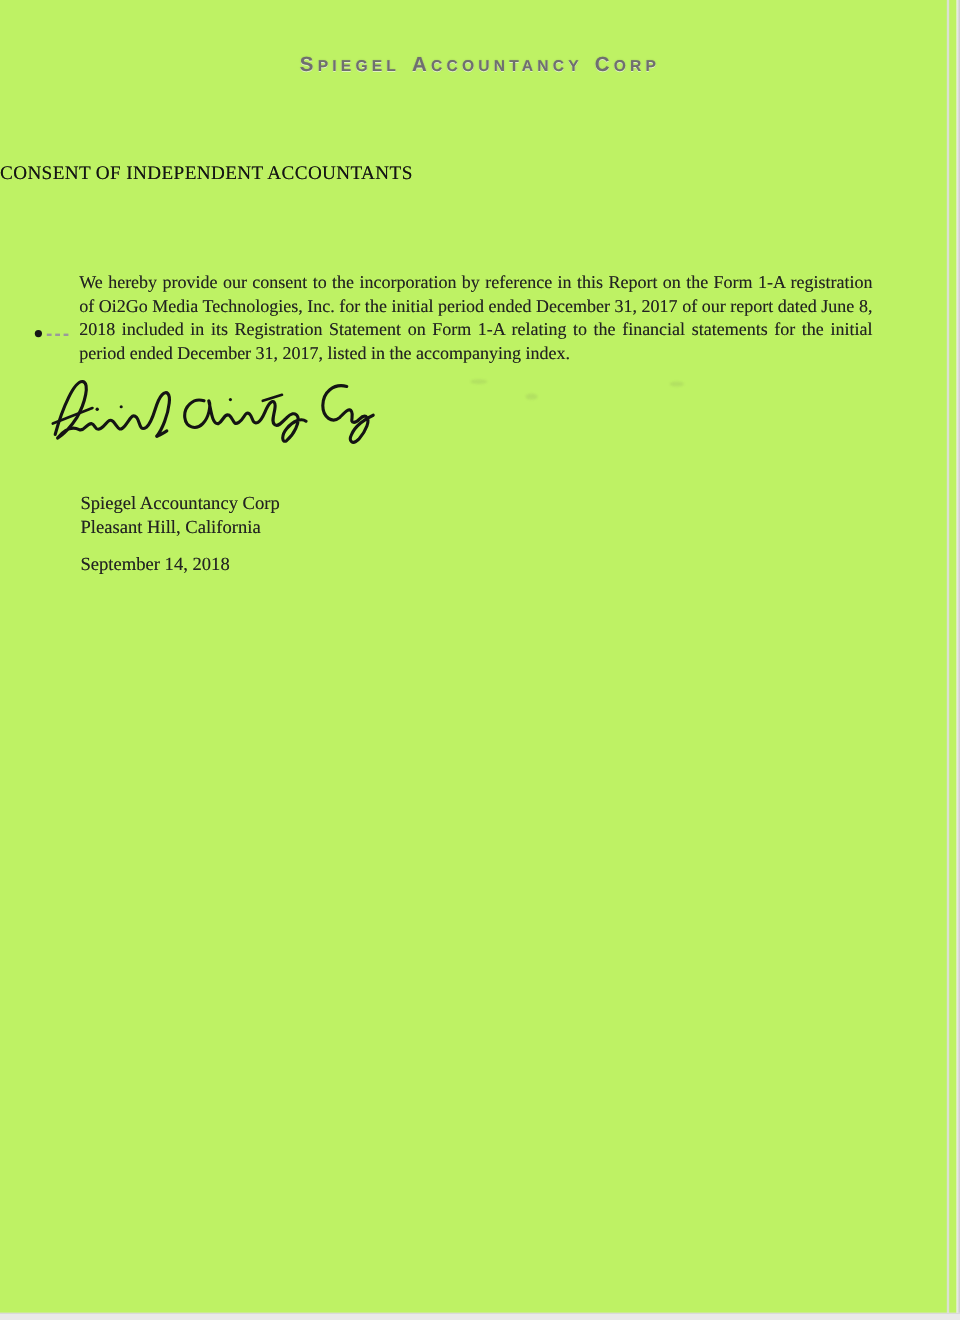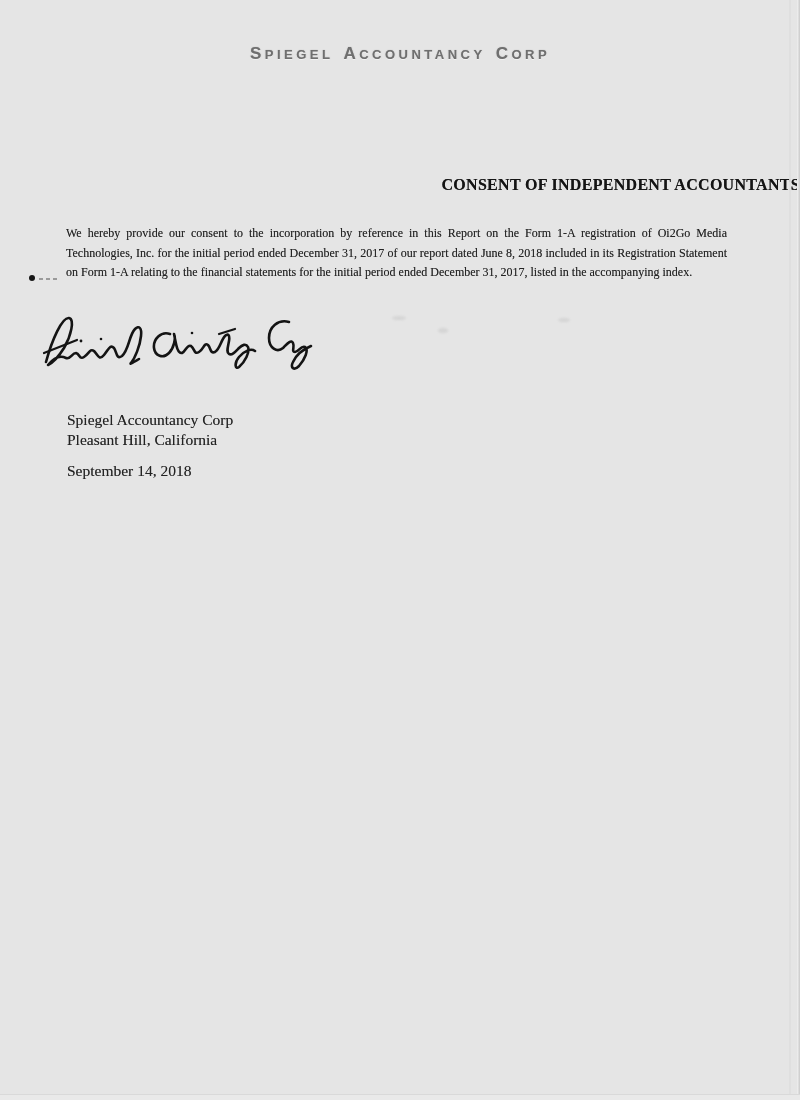--- a/index.html
+++ b/index.html
@@ -4,21 +4,21 @@
 <style>
   html, body {
     margin: 0;
     padding: 0;
     background: #ffffff;
   }
   .page {
     position: relative;
     width: 800px;
     height: 1100px;
-    background: #e5e5e5;
+    background: #bef264;
     overflow: hidden;
     font-family: "Liberation Serif", serif;
     color: #1f1f1f;
   }
 
   
   .edge-right-outer {
     position: absolute;
     top: 0; right: 0;
     width: 3px; height: 1100px;
@@ -61,36 +61,35 @@
   .letterhead .word::first-letter {
     font-size: 17px;
   }
 
   
   .doc-title {
     position: absolute;
     top: 136px;
     left: 0;
     width: 100%;
-    text-align: right;
-    font-weight: bold;
+    text-align: left;
+    font-weight: normal;
     font-size: 16px;
     letter-spacing: 0.3px;
     color: #141414;
     text-shadow: 0 0 0.5px rgba(0,0,0,0.55);
-    margin-top: 40px;
   }
 
   
   .body-paragraph {
     position: absolute;
     top: 212px;
     left: 66px;
     width: 661px;
-    font-size: 12px;
+    font-size: 15px;
     line-height: 19.5px;
     text-align: justify;
     color: #232323;
     text-shadow: 0 0 0.5px rgba(0,0,0,0.4);
   }
 
   
   .margin-artifact {
     position: absolute;
     top: 273px;

